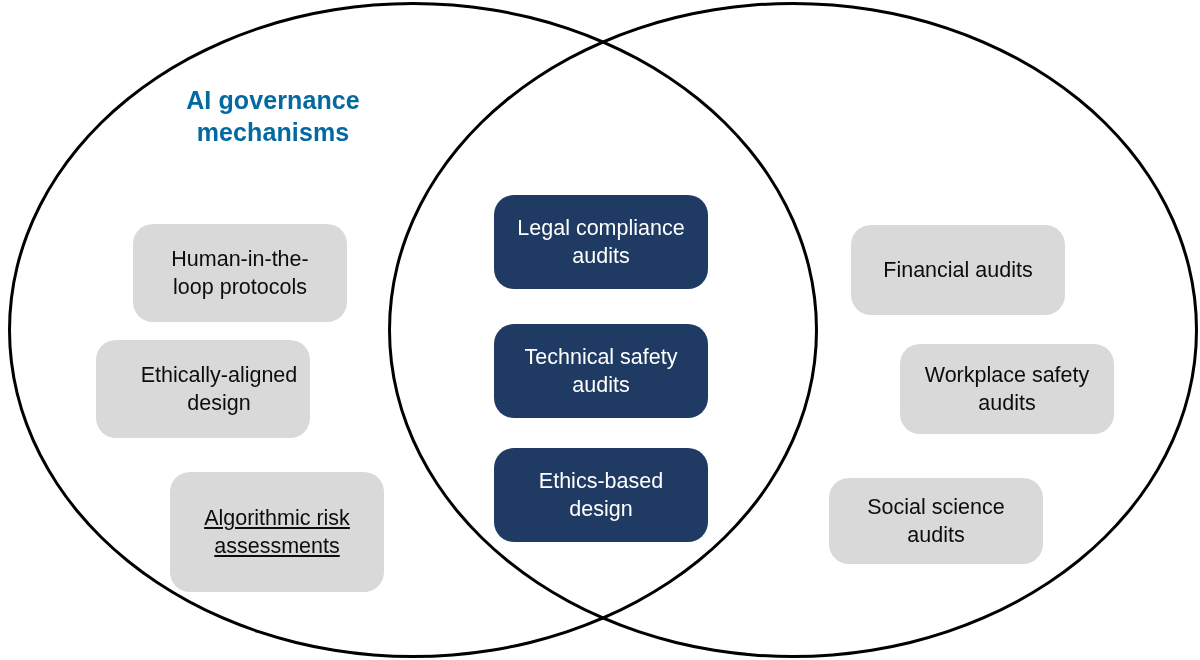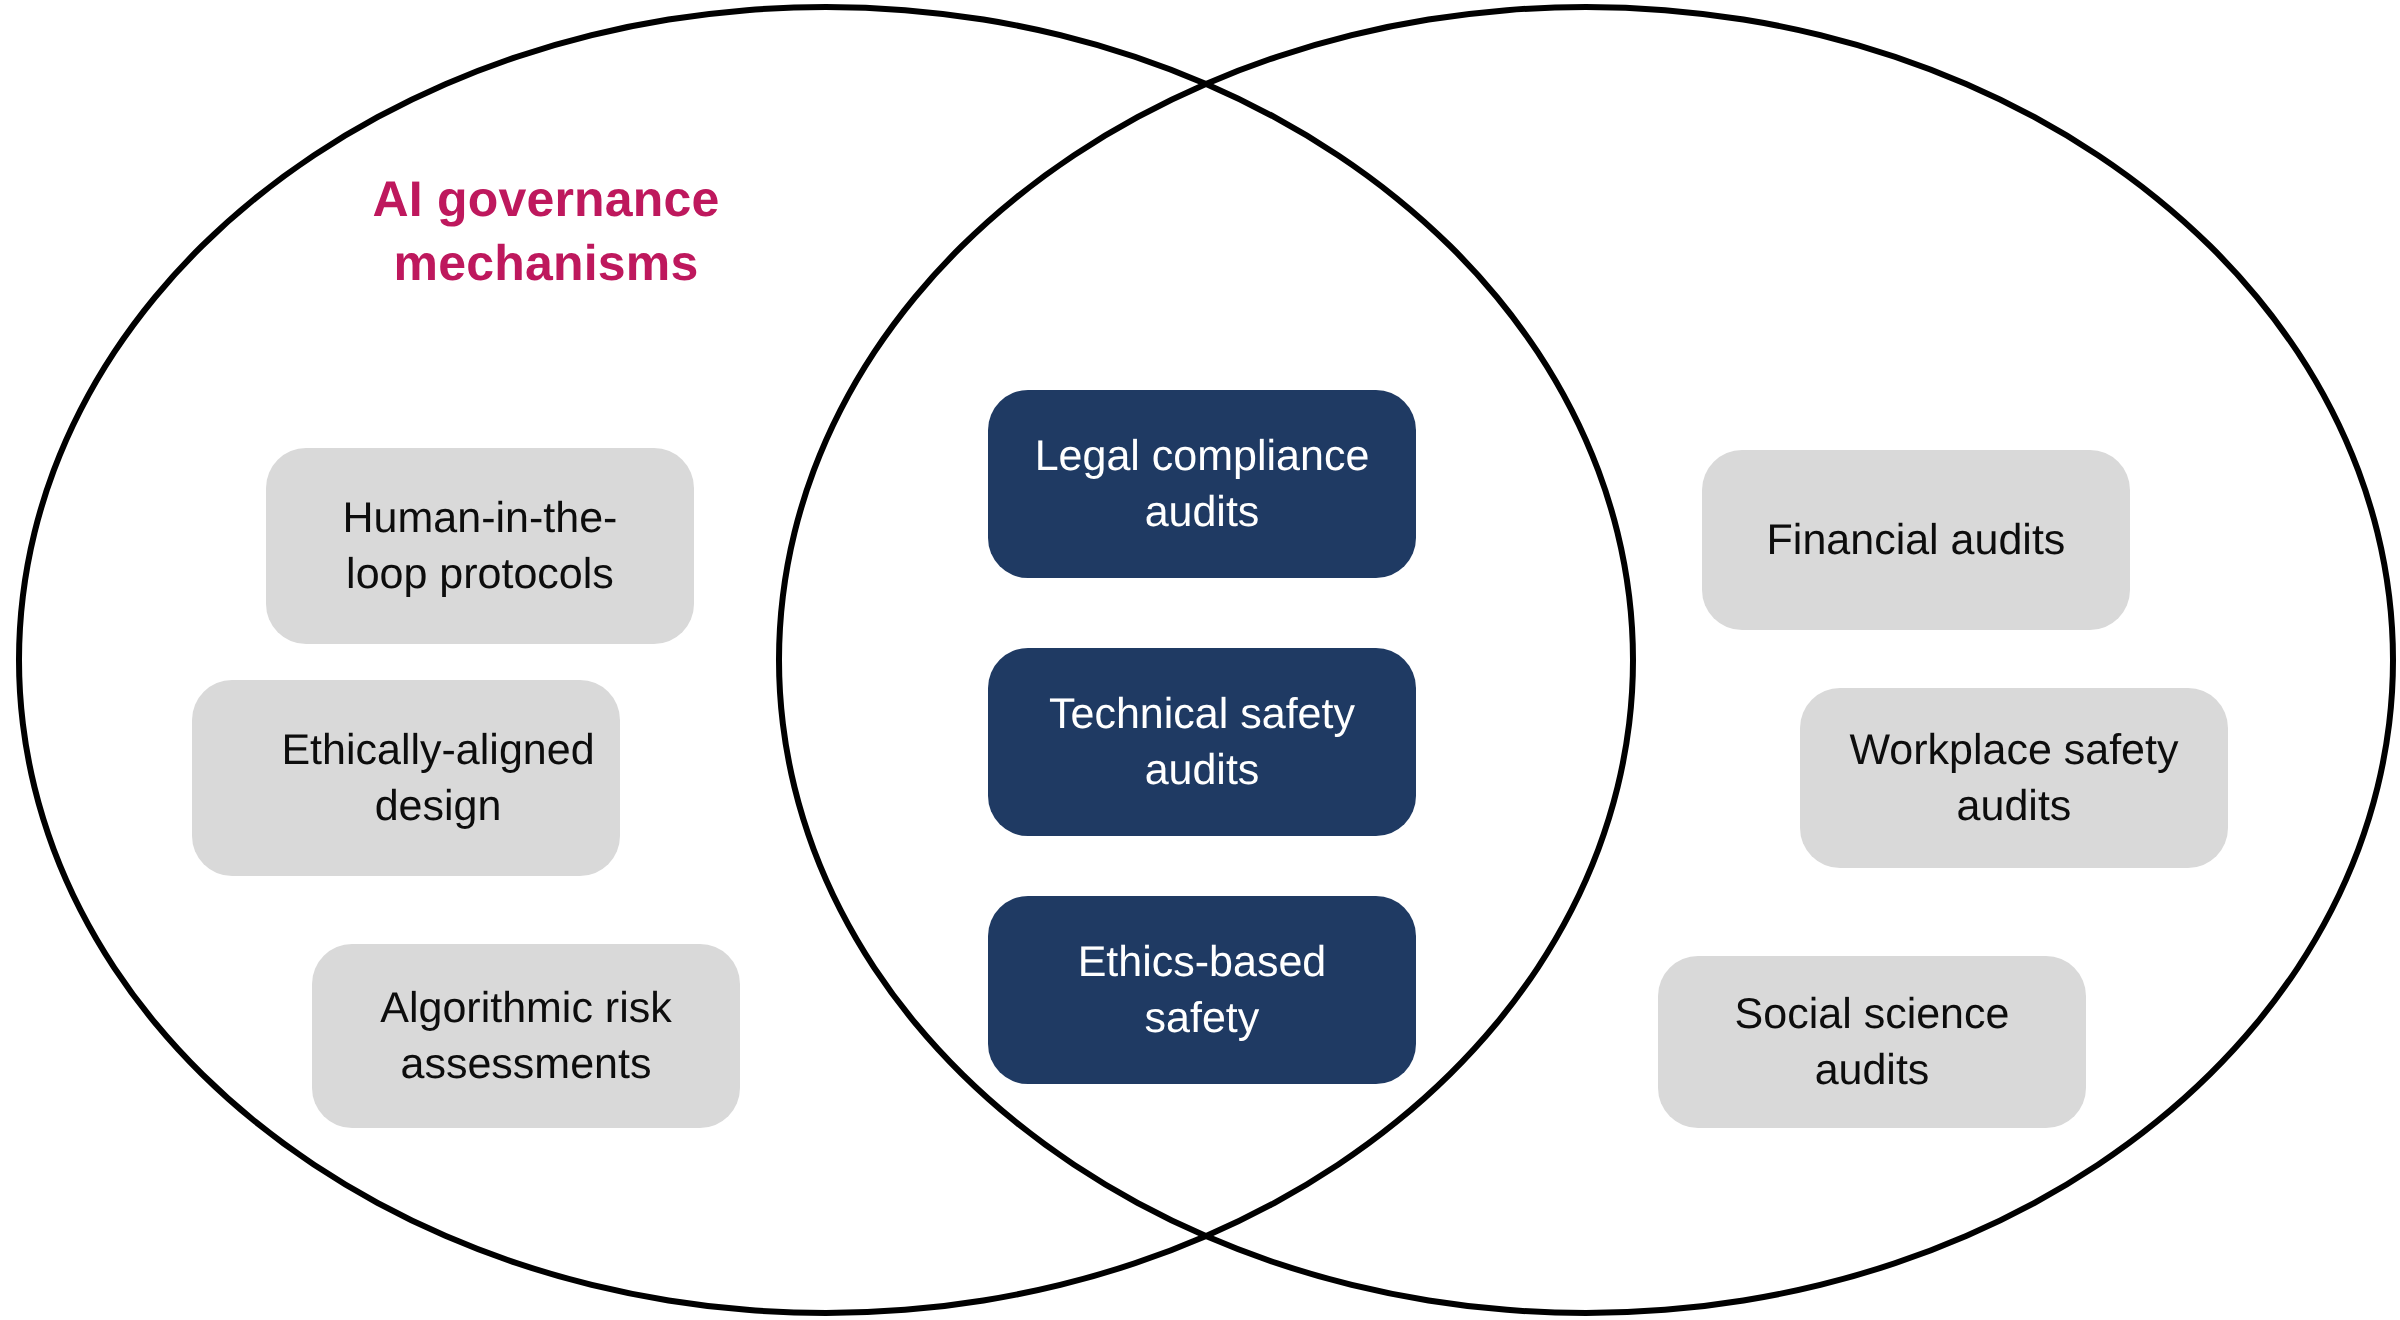--- a/index.html
+++ b/index.html
@@ -40,21 +40,21 @@
     height: 656px;
   }
 
   
   .heading {
     position: absolute;
     text-align: center;
     font-weight: bold;
     font-size: 25px;
     line-height: 1.28;
-    color: #be185d;
+    color: #0369a1;
     letter-spacing: 0.1px;
   }
   #heading-left {
     left: 118px;
     top: 84px;
     width: 310px;
   }
   #heading-center {
     left: 468px;
     top: 84px;
@@ -84,21 +84,21 @@
     color: #0d0d0d;
   }
   .box-navy {
     background: #1f3a63;
     color: #ffffff;
   }
 
   
   #box-l0 { left: 133px; top: 224px; width: 214px; height: 98px; justify-content: center; }
   #box-l1 { left: 96px;  top: 340px; width: 214px; height: 98px; padding-left: 44px; }
-  #box-l2 { left: 156px; top: 472px; width: 214px; height: 92px; }
+  #box-l2 { left: 170px; top: 472px; width: 214px; height: 120px; text-decoration: underline; }
 
   
   #box-c0 { left: 494px; top: 195px; width: 214px; height: 94px; }
   #box-c1 { left: 494px; top: 324px; width: 214px; height: 94px; }
   #box-c2 { left: 494px; top: 448px; width: 214px; height: 94px; }
 
   
   #box-r0 { left: 851px; top: 225px; width: 214px; height: 90px; }
   #box-r1 { left: 900px; top: 344px; width: 214px; height: 90px; }
   #box-r2 { left: 829px; top: 478px; width: 214px; height: 86px; }
@@ -135,21 +135,21 @@
   <div class="box box-navy" id="box-c0">
     <span class="box-label">Legal compliance
 audits</span>
   </div>
   <div class="box box-navy" id="box-c1">
     <span class="box-label">Technical safety
 audits</span>
   </div>
   <div class="box box-navy" id="box-c2">
     <span class="box-label">Ethics-based
-safety</span>
+design</span>
   </div>
 
   <div class="box box-grey" id="box-r0">
     <span class="box-label">Financial audits</span>
   </div>
   <div class="box box-grey" id="box-r1">
     <span class="box-label">Workplace safety
 audits</span>
   </div>
   <div class="box box-grey" id="box-r2">

